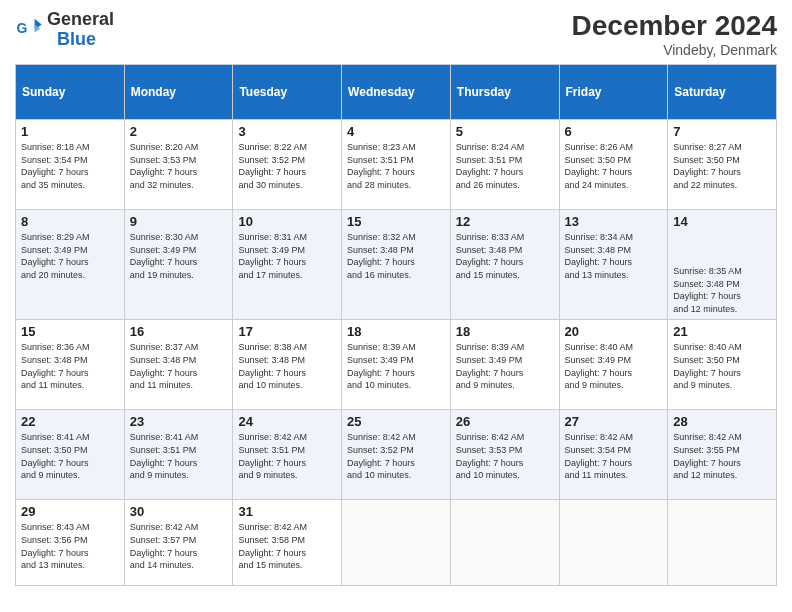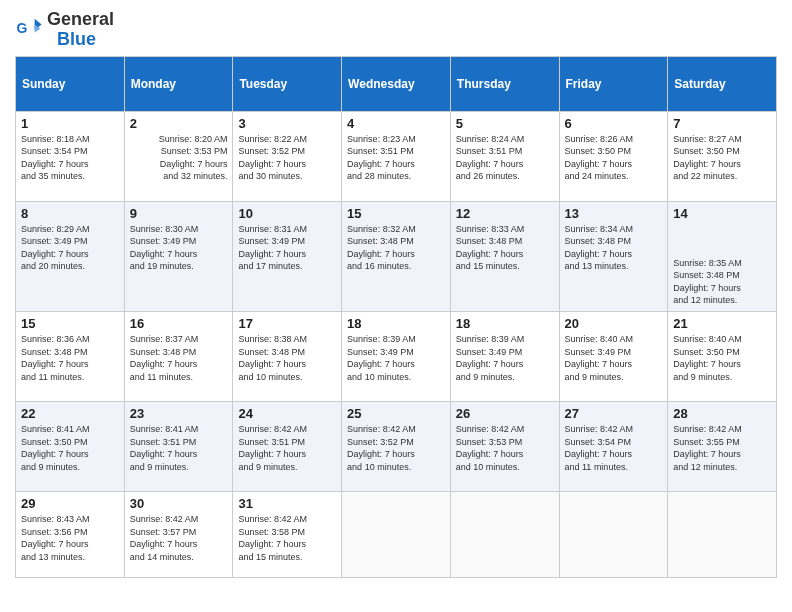--- a/index.html
+++ b/index.html
@@ -106,20 +106,24 @@
         <text x="2" y="24" font-size="20" font-weight="bold" fill="#1a6fc4" font-family="Arial">G</text>
 
         <polygon points="28,4 38,12 28,20" fill="#1a6fc4"></polygon>
         <polygon points="28,12 36,18 28,24" fill="#6aaee8"></polygon>
       </svg>
       <div class="logo-text">
         <div>General</div>
         <div style="color:#1a6fc4;padding-left:10px;">Blue</div>
       </div>
     </div>
+    <div class="title-block">
+      <div class="month-title">December 2024</div>
+      <div class="subtitle">Vindeby, Denmark</div>
+    </div>
   </div>
 
   <table class="calendar">
     <thead>
       <tr>
       <th>Sunday</th>
           <th>Monday</th>
           <th>Tuesday</th>
           <th>Wednesday</th>
           <th>Thursday</th>
@@ -131,21 +135,21 @@
     <tr>
           <td>
             <span class="day-number">1</span>
             <div class="day-info" style="white-space: pre-line;">Sunrise: 8:18 AM
 Sunset: 3:54 PM
 Daylight: 7 hours
 and 35 minutes.</div>
           </td>
           <td>
             <span class="day-number">2</span>
-            <div class="day-info" style="white-space: pre-line; text-align: right;">Sunrise: 8:20 AM
+            <div class="day-info" style="white-space: pre-line;">Sunrise: 8:20 AM
 Sunset: 3:53 PM
 Daylight: 7 hours
 and 32 minutes.</div>
           </td>
           <td>
             <span class="day-number">3</span>
             <div class="day-info" style="white-space: pre-line;">Sunrise: 8:22 AM
 Sunset: 3:52 PM
 Daylight: 7 hours
 and 30 minutes.</div>

